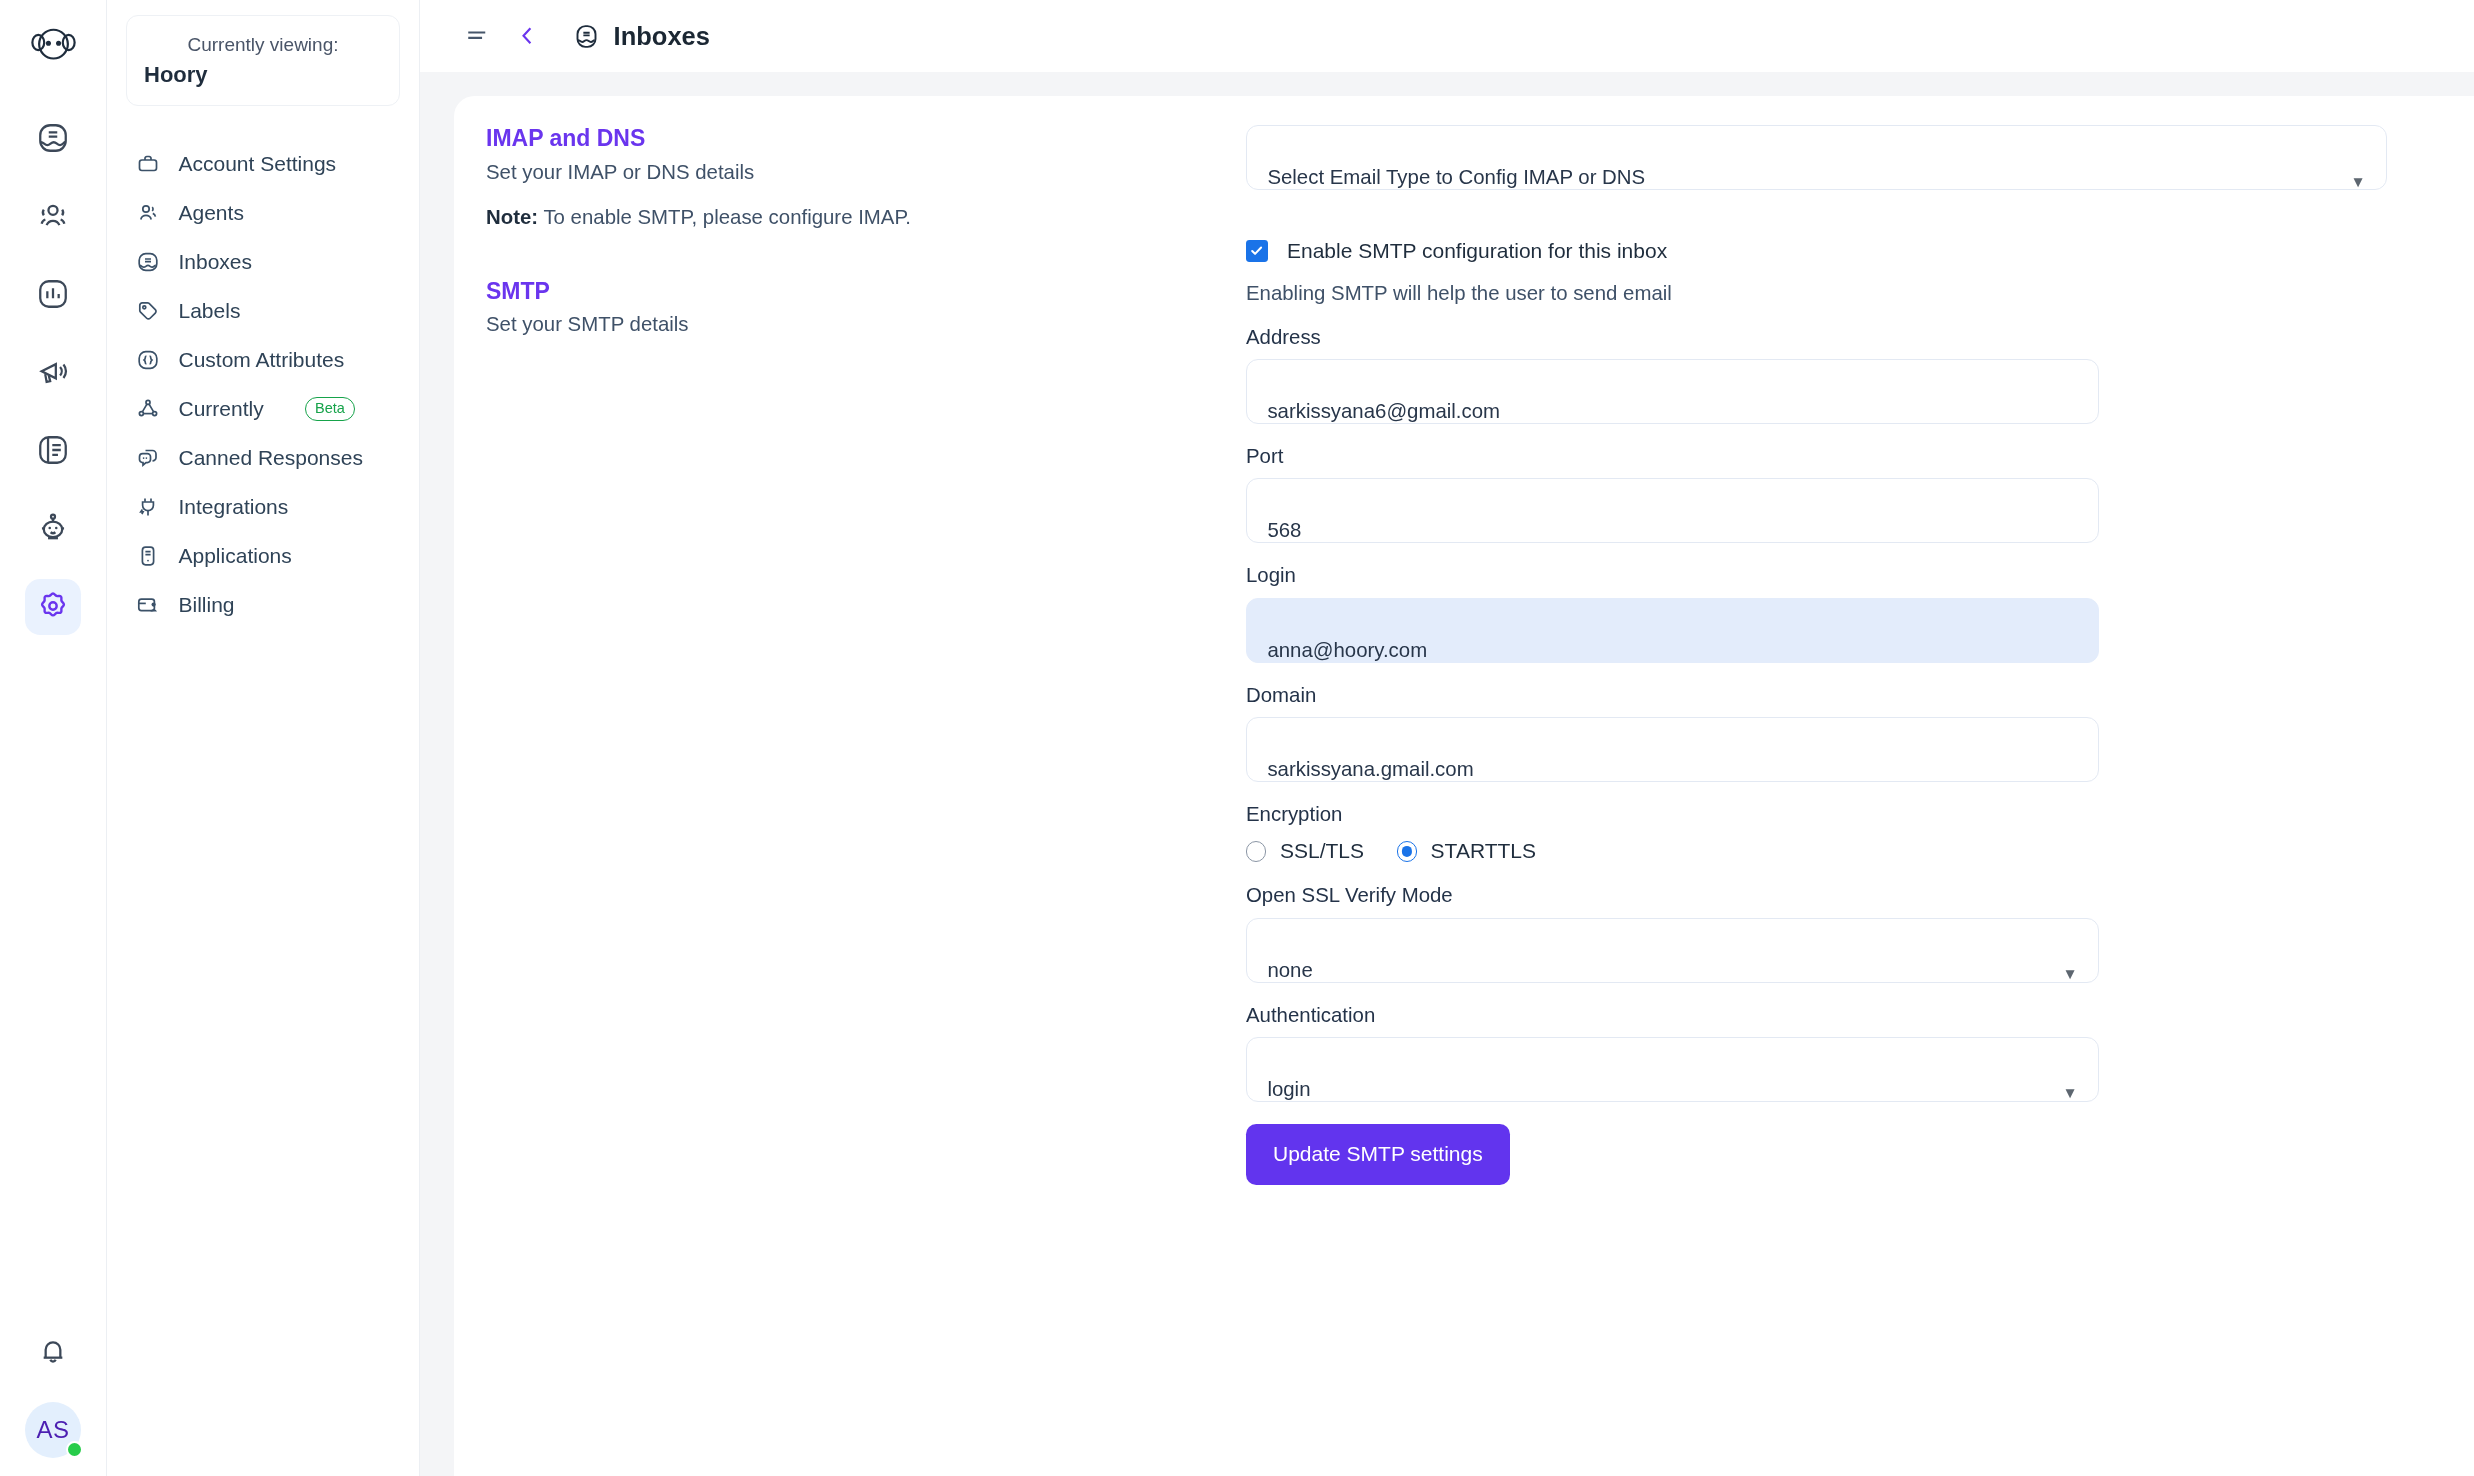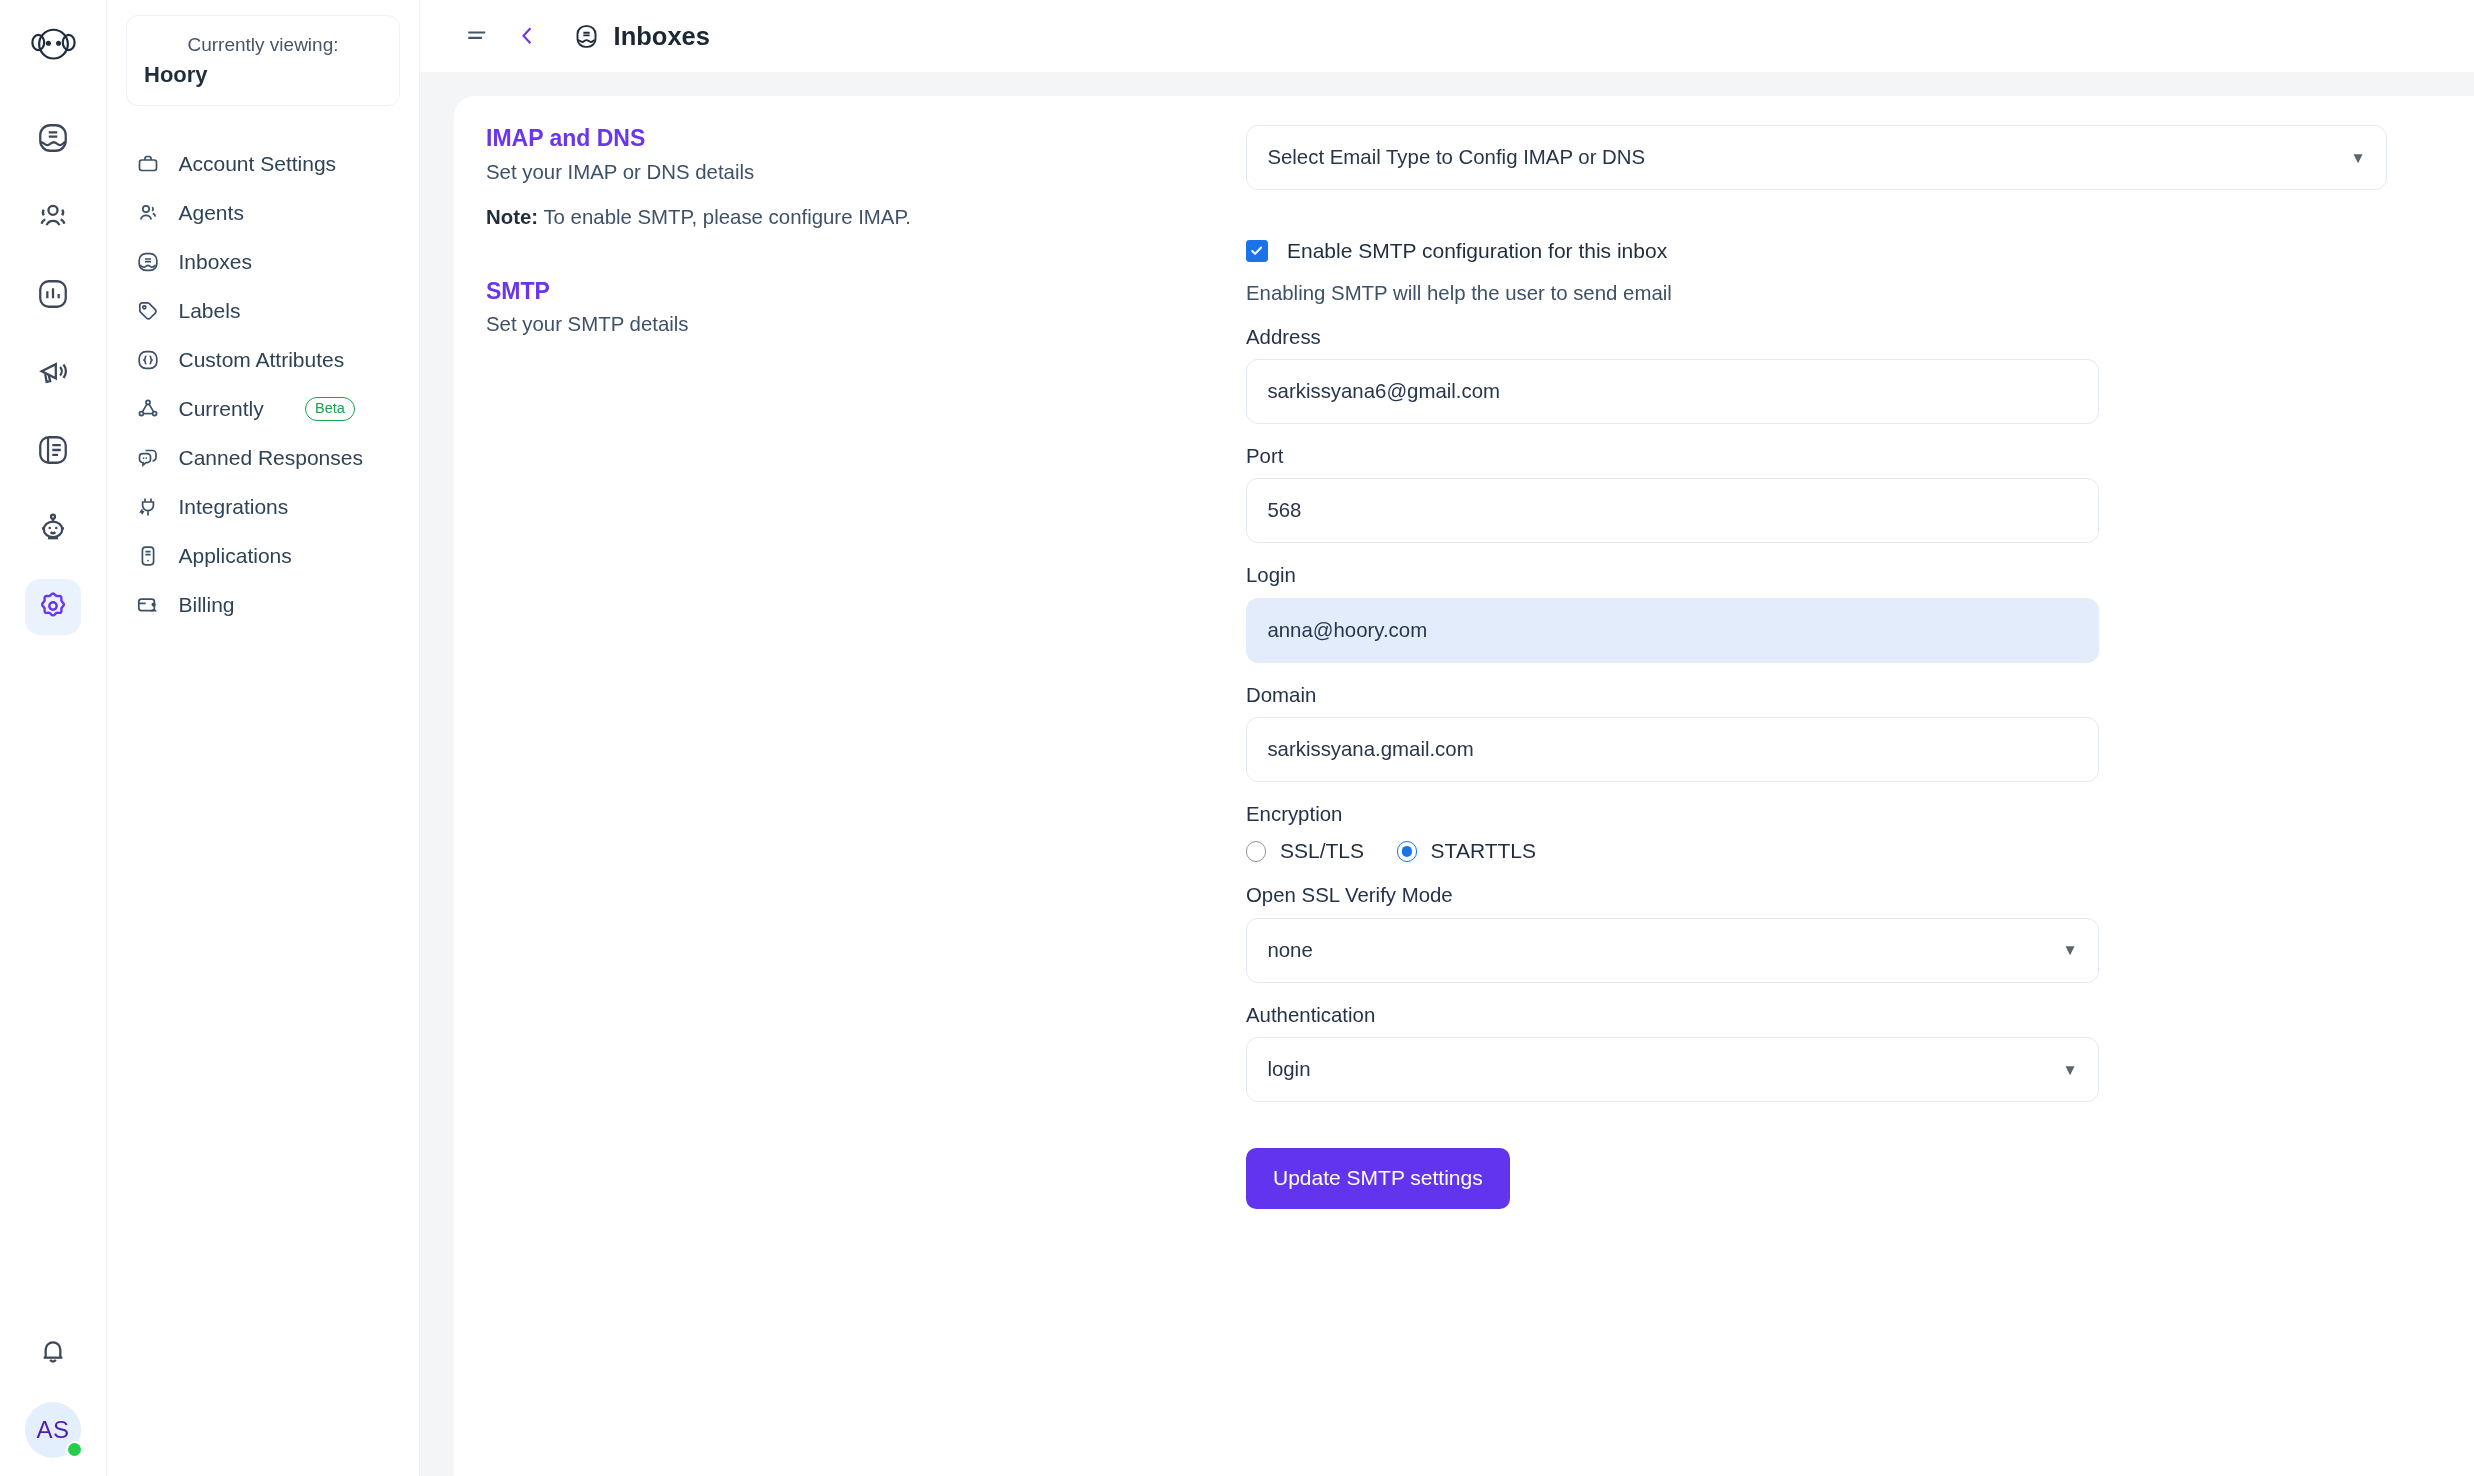--- a/index.html
+++ b/index.html
@@ -100,21 +100,21 @@
   .sec-title { font-size: 23px; color: #6a35ee; font-weight: 700; }
   .sec-sub { font-size: 20.4px; color: #3f5168; margin-top: 8.5px; }
   .sec-note { font-size: 20.4px; color: #3f5168; margin-top: 22px; }
   .sec-note b { color: #1f2d3d; font-weight: 700; }
   .sec-gap { height: 49px; }
 
   .select-box, .text-input {
     width: 100%; height: 65px;
     border: 1.7px solid #e3e9f3; border-radius: 12px;
     background: #ffffff; color: #28364a; font-size: 20.4px;
-    padding: 0 20.4px; display: flex; align-items: center;
+    padding: 0 20.4px; display: flex; align-items: flex-end;
     font-family: "Liberation Sans", sans-serif;
     gap: 23px;
   }
   .select-box { justify-content: space-between; cursor: pointer; }
   .select-box .caret { color: #5d6670; font-size: 15.3px; line-height: 1; }
   .select-top { width: 1141px; }
 
   .chk-row { display: flex; align-items: center; gap: 19px; margin-top: 0; }
   .chk {
     width: 22px; height: 22px; border-radius: 3.4px;
@@ -137,21 +137,21 @@
   }
   .radio.on { border: 1.7px solid #1a73e8; background: #fff; position: relative; }
   .radio.on::after {
     content: ""; position: absolute; left: 50%; top: 50%;
     width: 10.2px; height: 10.2px; border-radius: 50%; background: #1a73e8;
     transform: translate(-50%, -50%);
   }
   .radio-label { font-size: 21px; color: #1f2d3d; margin-right: 19px; }
 
   .primary-btn {
-    margin-top: 46px; height: 61px;
+    margin-top: 22px; height: 61px;
     background: #6234ee; color: #ffffff;
     border: none; border-radius: 10.2px;
     font-size: 21px; padding: 0 27px; cursor: pointer;
     font-family: "Liberation Sans", sans-serif;
   }
 </style>
 </head>
 <body>
 
 <div class="app">

